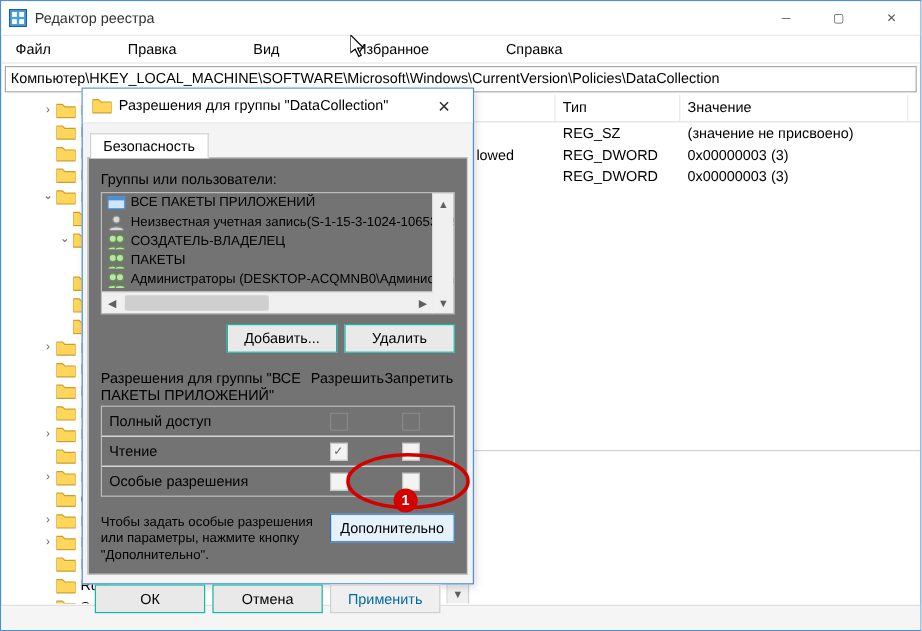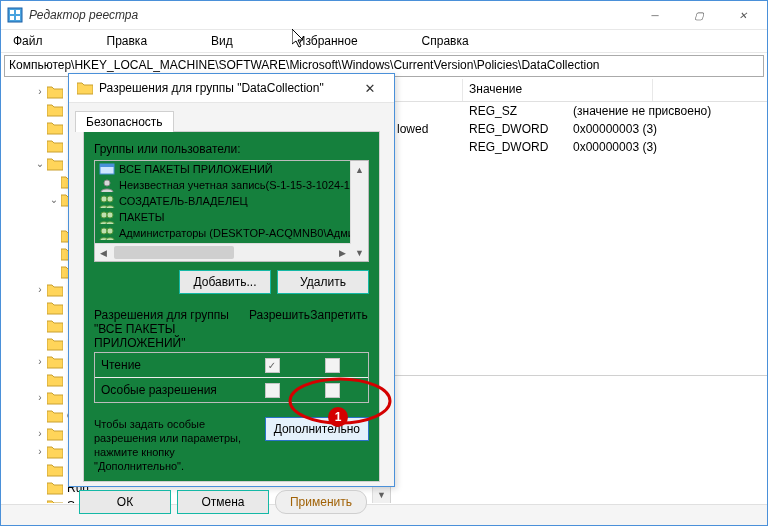--- a/index.html
+++ b/index.html
@@ -1,17 +1,17 @@
 <!DOCTYPE html>
 <html><head>
 <meta charset="utf-8">
 <style>
   html,body{margin:0;padding:0;font-family:"Segoe UI",Tahoma,sans-serif;font-size:12px;color:#000;background:#fff;}
   .window{width:768px;height:526px;border:1px solid #4a90d9;box-sizing:border-box;position:relative;overflow:hidden;background:#fff;}
-  .titlebar{height:28px;background:#fff;display:flex;align-items:center;padding:0 2px 0 6px;border-bottom:1px solid #e8e8e8;font-style:italic;}
+  .titlebar{height:28px;background:#fff;display:flex;align-items:center;padding:0 2px 0 6px;border-bottom:1px solid #e8e8e8;}
   .titlebar .app-icon{width:16px;height:16px;margin-right:6px;}
   .titlebar .title{flex:1;color:#333;font-size:12px;}
   .titlebar .winbtns{display:flex;}
   .titlebar .winbtn{width:44px;height:28px;display:flex;align-items:center;justify-content:center;color:#555;font-size:10px;}
   .menubar{height:22px;display:flex;align-items:center;padding:0 4px;border-bottom:1px solid #e8e8e8;gap:48px;}
   .menubar span{padding:0 8px;line-height:22px;cursor:default;}
   .addressbar{height:22px;border:1px solid #aaa;margin:2px 3px;box-sizing:border-box;padding:2px 4px;overflow:hidden;white-space:nowrap;font-size:12px;background:#fff;}
   .content{position:absolute;left:0;right:0;top:78px;bottom:22px;display:flex;}
   .tree-pane{width:390px;border-right:1px solid #d0d0d0;position:relative;overflow:hidden;box-sizing:border-box;padding:4px 0 4px 4px;}
   .tree-pane .tree{line-height:18px;}
@@ -32,21 +32,21 @@
   .vsb .thumb{position:absolute;left:2px;right:2px;top:20px;height:120px;background:#cfcfcf;border-radius:2px;}
 
   
   .dlg{position:absolute;left:67px;top:72px;width:327px;height:414px;border:1px solid #4a90d9;background:#f4f4f4;box-shadow:2px 2px 6px rgba(0,0,0,.15);box-sizing:border-box;}
   .dlg-titlebar{height:28px;background:#fff;display:flex;align-items:center;padding:0 4px 0 8px;border-bottom:1px solid #e6e6e6;}
   .dlg-titlebar .folder{width:16px;height:14px;margin-right:6px;}
   .dlg-titlebar .dtitle{flex:1;font-size:12px;}
   .dlg-titlebar .close{width:40px;height:28px;display:flex;align-items:center;justify-content:center;font-size:13px;color:#333;}
   .tabs{height:24px;display:flex;align-items:flex-end;margin-top:4px;padding-left:6px;text-align:right;}
   .tab{background:#fff;border:1px solid #d0d0d0;border-bottom:none;padding:3px 10px;font-size:12px;position:relative;top:1px;}
-  .tabpanel{border:1px solid #d0d0d0;background:#15803d;margin:0 14px;padding:10px 10px 8px 10px;box-sizing:border-box;}
+  .tabpanel{border:1px solid #d0d0d0;background:#737373;margin:0 4px;padding:10px 10px 8px 10px;box-sizing:border-box;}
   .label{font-size:12px;margin-bottom:4px;}
   .groupbox{border:1px solid #bcbcbc;height:100px;position:relative;}
   .groupbox .gitem{height:16px;display:flex;align-items:center;padding:0 4px;font-size:11px;white-space:nowrap;overflow:hidden;}
   .groupbox .gitem .gi{width:16px;height:14px;margin-right:4px;flex:0 0 16px;}
   .groupbox .hsb{position:absolute;left:0;right:17px;bottom:0;height:17px;background:#f0f0f0;border-top:1px solid #dcdcdc;display:flex;}
   .groupbox .hsb .bt{width:17px;display:flex;align-items:center;justify-content:center;font-size:9px;color:#606060;}
   .groupbox .hsb .tr{flex:1;position:relative;}
   .groupbox .hsb .tr .th{position:absolute;left:2px;top:2px;bottom:2px;width:120px;background:#cfcfcf;border-radius:2px;}
   .groupbox .vsb2{position:absolute;right:0;top:0;bottom:0;width:17px;background:#f0f0f0;border-left:1px solid #dcdcdc;}
   .groupbox .vsb2 .bt{height:17px;display:flex;align-items:center;justify-content:center;font-size:9px;color:#606060;}
@@ -59,21 +59,21 @@
   .perm-row{display:flex;align-items:center;height:24px;border-bottom:1px solid #eee;padding:0 6px;font-size:12px;}
   .perm-row:last-child{border-bottom:none;justify-content:space-between;}
   .perm-row .pn{flex:1;}
   .chk{width:60px;display:flex;justify-content:center;}
   .chk .box{width:13px;height:13px;border:1px solid #888;display:flex;align-items:center;justify-content:center;font-size:10px;color:#666;}
   .chk .box.dis{border-color:#c5c5c5;background:#f3f3f3;}
   .hint-row{display:flex;margin-top:14px;align-items:flex-start;}
   .hint-row .hint{flex:1;font-size:11px;line-height:14px;padding-right:8px;}
   .advbtn{height:22px;border:1px solid #2a72c8;background:#e5f1fb;padding:0 8px;font-size:12px;display:flex;align-items:center;cursor:default;}
   .dlg-footer{height:40px;display:flex;align-items:center;justify-content:flex-start;gap:6px;padding:0 10px;}
-  .dlg-footer .btn.dis{color:#a16207;background:#efefef;border-color:#cfcfcf;border-radius:11px;}
+  .dlg-footer .btn.dis{color:#0369a1;background:#efefef;border-color:#cfcfcf;}
   .annot{position:absolute;left:284px;top:376px;width:110px;height:52px;pointer-events:none;}
   .annot svg{position:absolute;left:0;top:0;}
   .annot .num{position:absolute;left:43px;top:30px;width:20px;height:20px;border-radius:50%;background:#d40000;color:#fff;font-weight:bold;font-size:12px;display:flex;align-items:center;justify-content:center;}
   .cursor{position:absolute;left:291px;top:28px;pointer-events:none;}
   .split-h{position:absolute;left:0;right:0;top:296px;height:4px;border-top:1px solid #d0d0d0;}
 </style>
 </head>
 <body>
 
 <div class="window">
@@ -353,20 +353,21 @@
       <div class="vsb">
         <div class="up">▲</div>
         <div class="thumb"></div>
         <div class="down" style="position:absolute;bottom:0;left:0;right:0">▼</div>
       </div>
     </div>
 
     <div class="list-pane">
       <div class="list-header">
         <div class="col" style="width:72px"></div>
+        <div class="col" style="width:104px">Тип</div>
         <div class="col" style="width:190px">Значение</div>
       </div>
       <div class="list-body" id="list-body">
           <div class="lrow">
             <div class="cell" style="width:72px"></div>
             <div class="cell" style="width:104px">REG_SZ</div>
             <div class="cell" style="width:190px">(значение не присвоено)</div>
           </div>
           <div class="lrow">
             <div class="cell" style="width:72px">lowed</div>
@@ -465,20 +466,29 @@
       </div>
 
       <div class="perm-header" style="margin-top:14px">
         <div class="phl">Разрешения для группы "ВСЕ ПАКЕТЫ ПРИЛОЖЕНИЙ"</div>
         <div class="phc">Разрешить</div>
         <div class="phc">Запретить</div>
       </div>
 
       <div class="perm-box" id="perm-box">
           <div class="perm-row">
+            <div class="pn">Полный доступ</div>
+            <div class="chk">
+              <div class="box"></div>
+            </div>
+            <div class="chk">
+              <div class="box"></div>
+            </div>
+          </div>
+          <div class="perm-row">
             <div class="pn">Чтение</div>
             <div class="chk">
               <div class="box dis">✓</div>
             </div>
             <div class="chk">
               <div class="box dis"></div>
             </div>
           </div>
           <div class="perm-row">
             <div class="pn">Особые разрешения</div>

